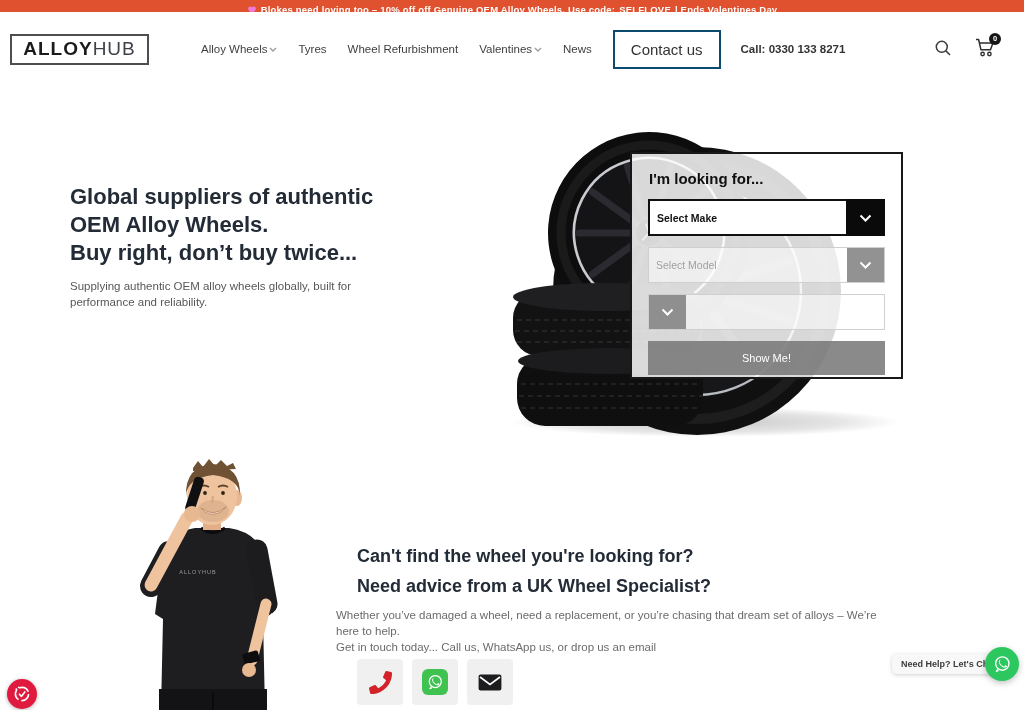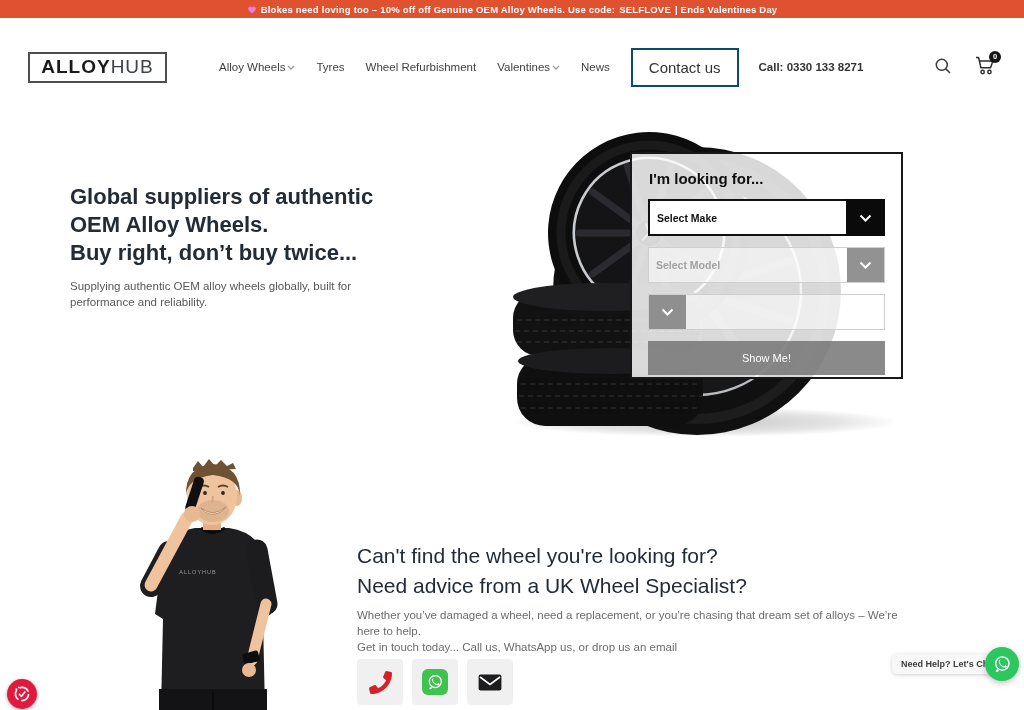--- a/index.html
+++ b/index.html
@@ -7,22 +7,22 @@
     font-family:"Liberation Sans", sans-serif; position:relative; }
 
   
   .promo { position:absolute; top:0; left:0; width:1024px; height:18px;
     display:flex; align-items:center; justify-content:center; gap:4px;
     color:#fff; font-size:9.5px; font-weight:600; letter-spacing:.2px; }
   .promo b { font-weight:800; }
   .promo svg { display:block; }
 
   
-  .header { position:absolute; top:30px; left:0; width:1024px; height:74px;
-    background:#fff; display:flex; align-items:center; padding:0 28px 0 28px; }
+  .header { position:absolute; top:12px; left:0; width:1024px; height:74px;
+    background:#fff; display:flex; align-items:center; padding:0 28px 0 10px; }
   .logo-box { width:139px; height:31px; border:2px solid #4e4e4e; display:flex;
     align-items:center; justify-content:center; background:#fff; cursor:pointer; }
   .logo-box .p1 { font-weight:800; font-size:19px; letter-spacing:1px; color:#1b1b1b; }
   .logo-box .p2 { font-weight:300; font-size:19px; letter-spacing:1px; color:#3d4148; }
   .nav { display:flex; align-items:center; gap:21px; margin-left:52px;
     font-size:11.5px; color:#3f3f3f; font-weight:500; }
   .nav-item { display:flex; align-items:center; gap:2px; cursor:pointer; white-space:nowrap; }
   .contact-btn { margin-left:21px; border:2px solid #0c4a6e; background:#fff;
     padding:9px 16px; font-size:15px; color:#333; font-family:inherit; cursor:pointer; }
   .call { margin-left:20px; font-size:11.5px; font-weight:700; color:#333; white-space:nowrap; }
@@ -45,30 +45,30 @@
     background:rgba(255,255,255,.84); border:2px solid #181818; padding:13px 16px; }
   .finder-title { font-size:15px; font-weight:800; color:#101010; margin:3px 0 12px 1px; }
   .sel { display:flex; align-items:stretch; height:37px; margin-bottom:11px; cursor:pointer; }
   .sel .lbl { flex:1; display:flex; align-items:center; padding-left:7px;
     font-size:10.5px; font-weight:700; }
   .sel .chev { width:37px; display:flex; align-items:center; justify-content:center; }
   .sel-active { background:#fff; border:2px solid #101010; }
   .sel-active .lbl { color:#101010; }
   .sel-active .chev { background:#0a0a0a; margin:-2px; width:39px; }
   .sel-dis { background:rgba(255,255,255,.55); border:1px solid #cfcfcf; height:36px; }
-  .sel-dis .lbl { color:#a1a1a1; font-weight:700; }
+  .sel-dis .lbl { color:#a1a1a1; font-weight:400; }
   .sel-dis .chev { background:rgba(122,122,122,.82); }
   .show-me { width:100%; height:34px; border:none; background:rgba(118,118,118,.85);
     color:#fff; font-size:11px; font-family:inherit; cursor:pointer; }
 
   
   .man-art { position:absolute; left:97px; top:456px; }
   .c-heading { position:absolute; left:357px; top:541px; width:480px;
-    font-size:21px; line-height:30px; font-weight:400; color:#222b36; }
-  .c-body { position:absolute; left:357px; top:607px; width:560px;
+    font-size:18px; line-height:30px; font-weight:700; color:#222b36; }
+  .c-body { position:absolute; left:336px; top:607px; width:560px;
     font-size:11.5px; line-height:16px; color:#6b6b6b; }
   .c-icons { position:absolute; left:357px; top:659px; display:flex; gap:9px; }
   .tile { width:46px; height:46px; border-radius:4px; background:#f0f0f0;
     display:flex; align-items:center; justify-content:center; border:none; cursor:pointer; }
   .wa-sq { width:26px; height:26px; border-radius:6px; display:flex;
     align-items:center; justify-content:center; }
 
   
   .chat-tip { position:absolute; left:892px; top:654px; height:20px; padding:0 9px;
     background:#f8f8f8; border-radius:5px; box-shadow:0 1px 4px rgba(0,0,0,.18);

